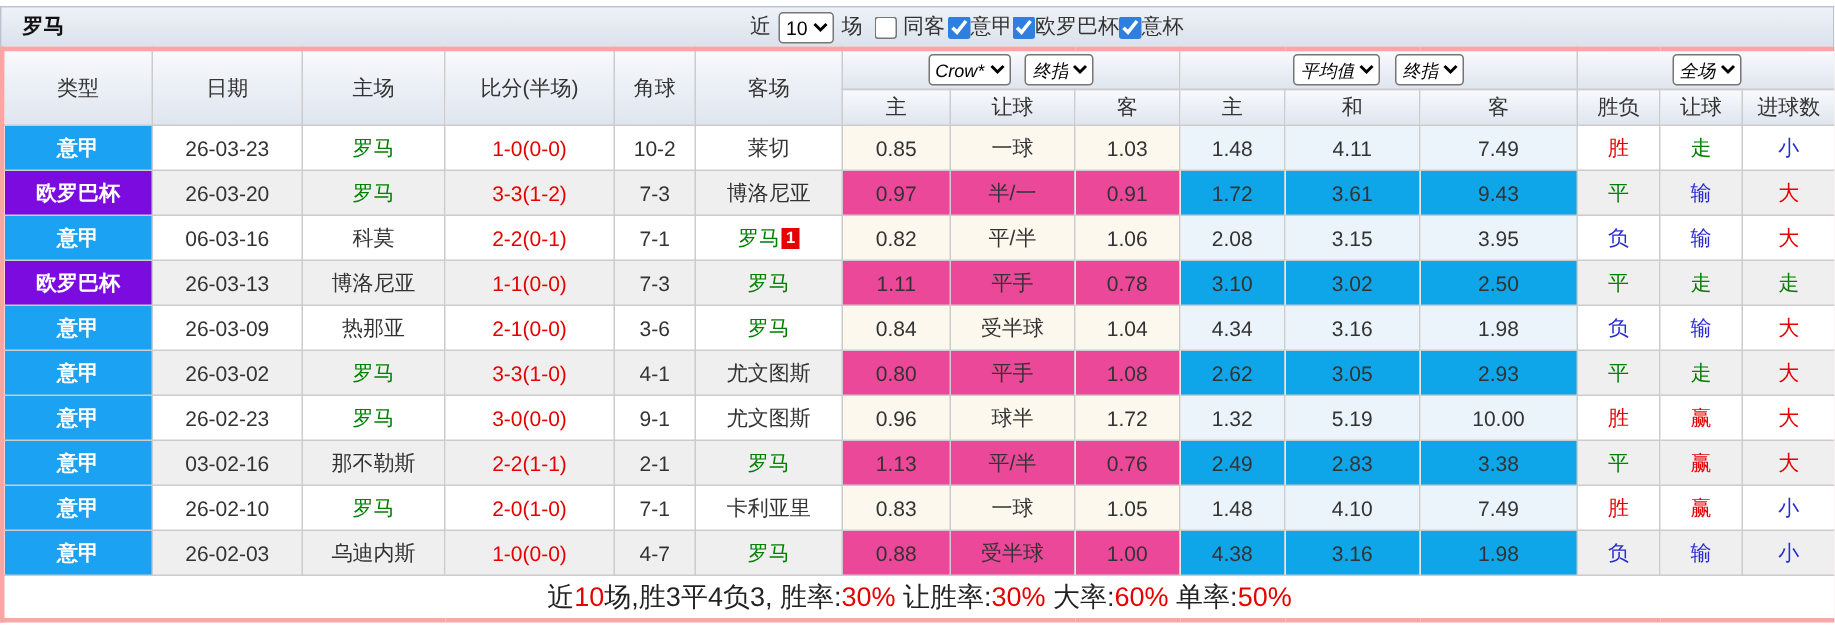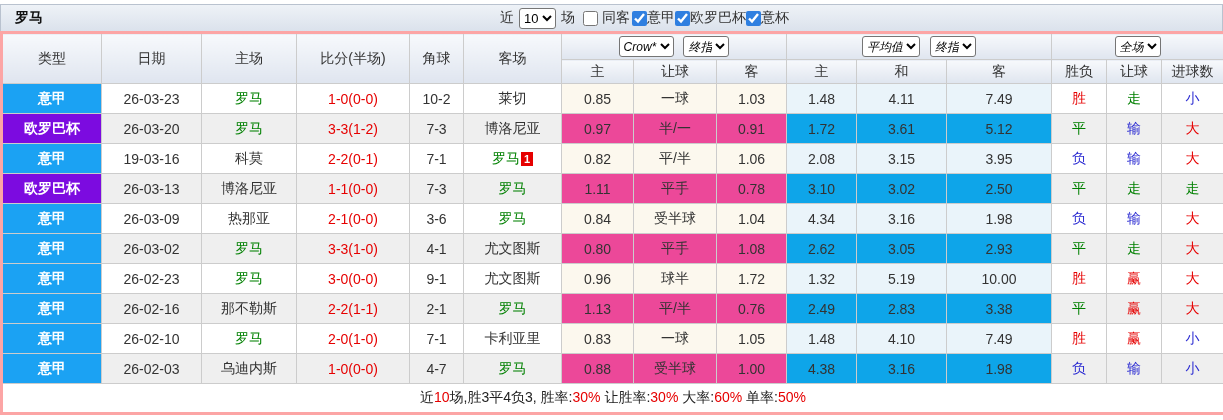--- a/index.html
+++ b/index.html
@@ -37,21 +37,21 @@
   tr.r-alt td.league.serie_a{background:var(--serie-a);}
   td.league.europa{background:var(--europa);}
   tr.r-alt td.league.europa{background:var(--europa);}
   .t-roma{color:var(--roma-green);}
   td.score{color:var(--score-red);}
   .c-red{color:var(--res-red);}
   .c-green{color:var(--res-green);}
   .c-blue{color:var(--res-blue);}
   .away-badge{display:inline-block;background:var(--badge-red);color:#fff;font-size:11px;font-weight:bold;
     line-height:14px;padding:0 3px;margin-left:1px;vertical-align:middle;}
-  tfoot td{height:30px;background:#fff;font-size:14px;border-left:1px solid #9aa0a8;border-right:1px solid #9aa0a8;}
+  tfoot td{height:30px;background:#fff;font-size:18px;border-left:1px solid #9aa0a8;border-right:1px solid #9aa0a8;}
   tfoot .seg-black{color:#222;}
   tfoot .seg-red{color:#e60000;}
 </style>
 </head>
 <body>
 
 <div class="page">
   <div class="topstrip"></div>
 
   <div class="toolbar">
@@ -152,28 +152,28 @@
           <td>26-03-20</td>
           <td class="t-roma">罗马</td>
           <td class="score">3-3(1-2)</td>
           <td>7-3</td>
           <td><span class="">博洛尼亚</span></td>
           <td class="asian">0.97</td>
           <td class="asian">半/一</td>
           <td class="asian">0.91</td>
           <td class="euro">1.72</td>
           <td class="euro">3.61</td>
-          <td class="euro">5.12</td>
+          <td class="euro">9.43</td>
           <td class="c-green">平</td>
           <td class="c-blue">输</td>
           <td class="c-red">大</td>
         </tr>
         <tr class="r-norm">
           <td class="league serie_a">意甲</td>
-          <td>19-03-16</td>
+          <td>06-03-16</td>
           <td>科莫</td>
           <td class="score">2-2(0-1)</td>
           <td>7-1</td>
           <td><span class="t-roma">罗马</span><span class="away-badge">1</span></td>
           <td class="asian">0.82</td>
           <td class="asian">平/半</td>
           <td class="asian">1.06</td>
           <td class="euro">2.08</td>
           <td class="euro">3.15</td>
           <td class="euro">3.95</td>
@@ -244,21 +244,21 @@
           <td class="asian">1.72</td>
           <td class="euro">1.32</td>
           <td class="euro">5.19</td>
           <td class="euro">10.00</td>
           <td class="c-red">胜</td>
           <td class="c-red">赢</td>
           <td class="c-red">大</td>
         </tr>
         <tr class="r-alt">
           <td class="league serie_a">意甲</td>
-          <td>26-02-16</td>
+          <td>03-02-16</td>
           <td>那不勒斯</td>
           <td class="score">2-2(1-1)</td>
           <td>2-1</td>
           <td><span class="t-roma">罗马</span></td>
           <td class="asian">1.13</td>
           <td class="asian">平/半</td>
           <td class="asian">0.76</td>
           <td class="euro">2.49</td>
           <td class="euro">2.83</td>
           <td class="euro">3.38</td>

